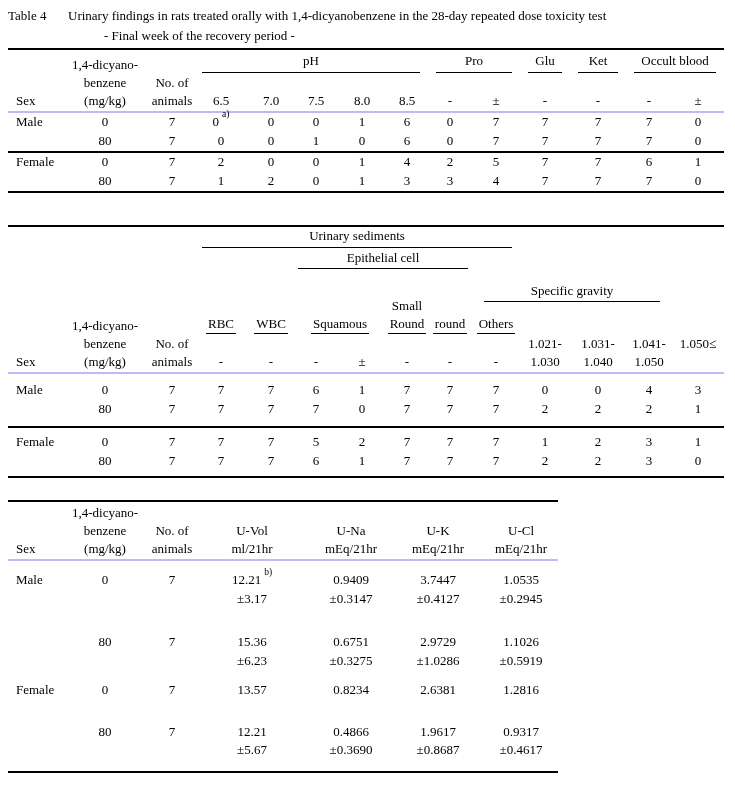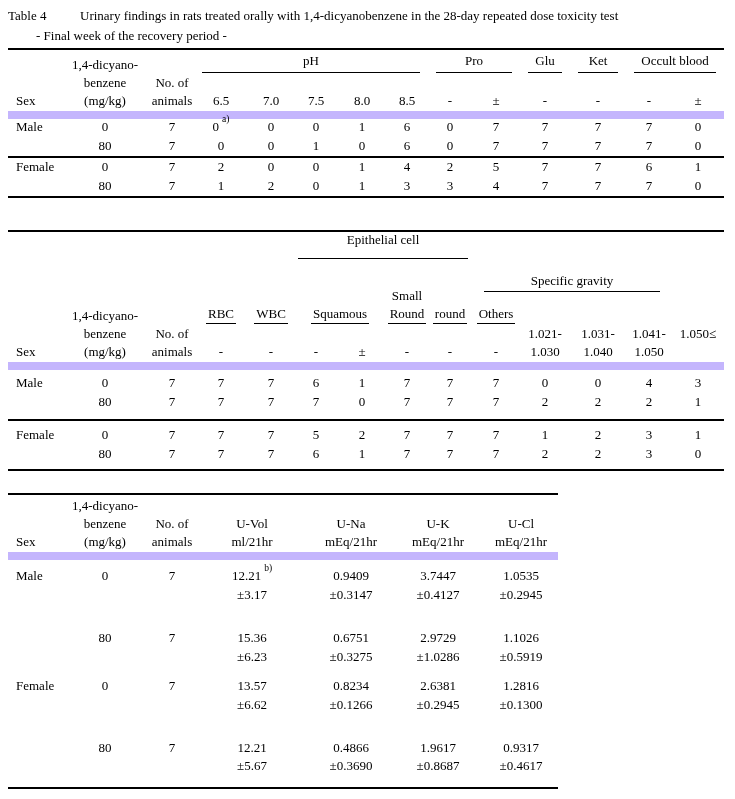--- a/index.html
+++ b/index.html
@@ -1,37 +1,37 @@
 <!DOCTYPE html>
 <html><head>
 <meta charset="utf-8">
 <style>
   html,body{margin:0;padding:0;background:#fff;}
   body{width:735px;height:799px;overflow:hidden;color:#000;
        font-family:"Liberation Serif","DejaVu Serif",serif;font-size:13px;}
   .page{padding:6px 0 0 8px;}
   
-  .title{display:flex;line-height:20px;gap:12px;}
+  .title{display:flex;line-height:20px;}
   .title .lbl{flex:0 0 60px;}
-  .subtitle{margin-left:28px;line-height:20px;}
+  .subtitle{margin-left:96px;line-height:20px;}
   
   table{border-collapse:collapse;table-layout:fixed;
         border-top:2px solid #000;border-bottom:2px solid #000;}
   #t1,#t2{width:716px;}
   #t3{width:550px;margin-top:22px;}
   #t1{margin-top:2px;}
   #t2{margin-top:32px;}
   td{padding:0 0 2px 0;text-align:center;vertical-align:bottom;
      white-space:nowrap;line-height:16px;box-sizing:border-box;overflow:visible;}
   td.sx{text-align:left;padding-left:8px;}
-  tr.hb td{border-bottom:8px solid #c4b5fd;margin-top:17px;}   
+  tr.hb td{border-bottom:2px solid #c4b5fd;margin-top:17px;}   
   tr.rt td{border-top:2px solid #000;}      
   
   .gl{border-bottom:1px solid #000;margin:0 8px;padding:1px 0 3px;}
-  .gl2{border-bottom:1px solid #000;margin:0 4px;padding:0 0 10px;}
+  .gl2{border-bottom:1px solid #000;margin:0 4px;padding:0 0 2px;}
   .gl3{border-bottom:1px solid #000;margin:12px;padding:0 0 2px;}
   
   .ul{border-bottom:1px solid #000;display:inline-block;padding:0 2px 1px;}
   sup{font-size:9.5px;line-height:0;position:relative;top:-4px;margin-left:3px;}
   
   .h15 td{height:15px}.h16 td{height:16px}.h17 td{height:17px}.h18 td{height:18px}
   .h19 td{height:19px}.h20 td{height:20px}.h22 td{height:22px}.h25 td{height:25px}
   .h26 td{height:26px}.h27 td{height:27px}.h28 td{height:28px}.h30 td{height:30px}
   .vt td{vertical-align:top;padding-top:1px;}
   .sp td{height:22px}          
@@ -187,20 +187,29 @@
         <col style="width:48px">
         <col style="width:42px">
       <col style="width:44px">
         <col style="width:48px">
         <col style="width:50px">
         <col style="width:56px">
         <col style="width:46px">
         <col style="width:52px">
     </colgroup>
     <tbody>
+        <tr class="h20">
+      <td></td>
+      <td></td>
+      <td></td>
+      <td colspan="7">
+            <div class="gl">Urinary sediments</div>
+          </td>
+      <td colspan="4"></td>
+    </tr>
     <tr class="h17">
       <td></td>
       <td></td>
       <td></td>
       <td colspan="2"></td>
       <td colspan="4">
             <div class="gl2">Epithelial cell</div>
           </td>
       <td></td>
       <td colspan="4"></td>
@@ -400,29 +409,20 @@
     </tr>
     <tr class="h28">
       <td class="sx">Female</td>
       <td>0</td>
       <td>7</td>
       <td>13.57</td>
       <td>0.8234</td>
       <td>2.6381</td>
       <td>1.2816</td>
     </tr>
-    <tr class="h20 vt">
-      <td class="sx"></td>
-      <td></td>
-      <td></td>
-      <td>±6.62</td>
-      <td>±0.1266</td>
-      <td>±0.2945</td>
-      <td>±0.1300</td>
-    </tr>
     <tr class="sp">
           <td colspan="7"></td>
         </tr>
     <tr class="h20">
       <td class="sx"></td>
       <td>80</td>
       <td>7</td>
       <td>12.21</td>
       <td>0.4866</td>
       <td>1.9617</td>

